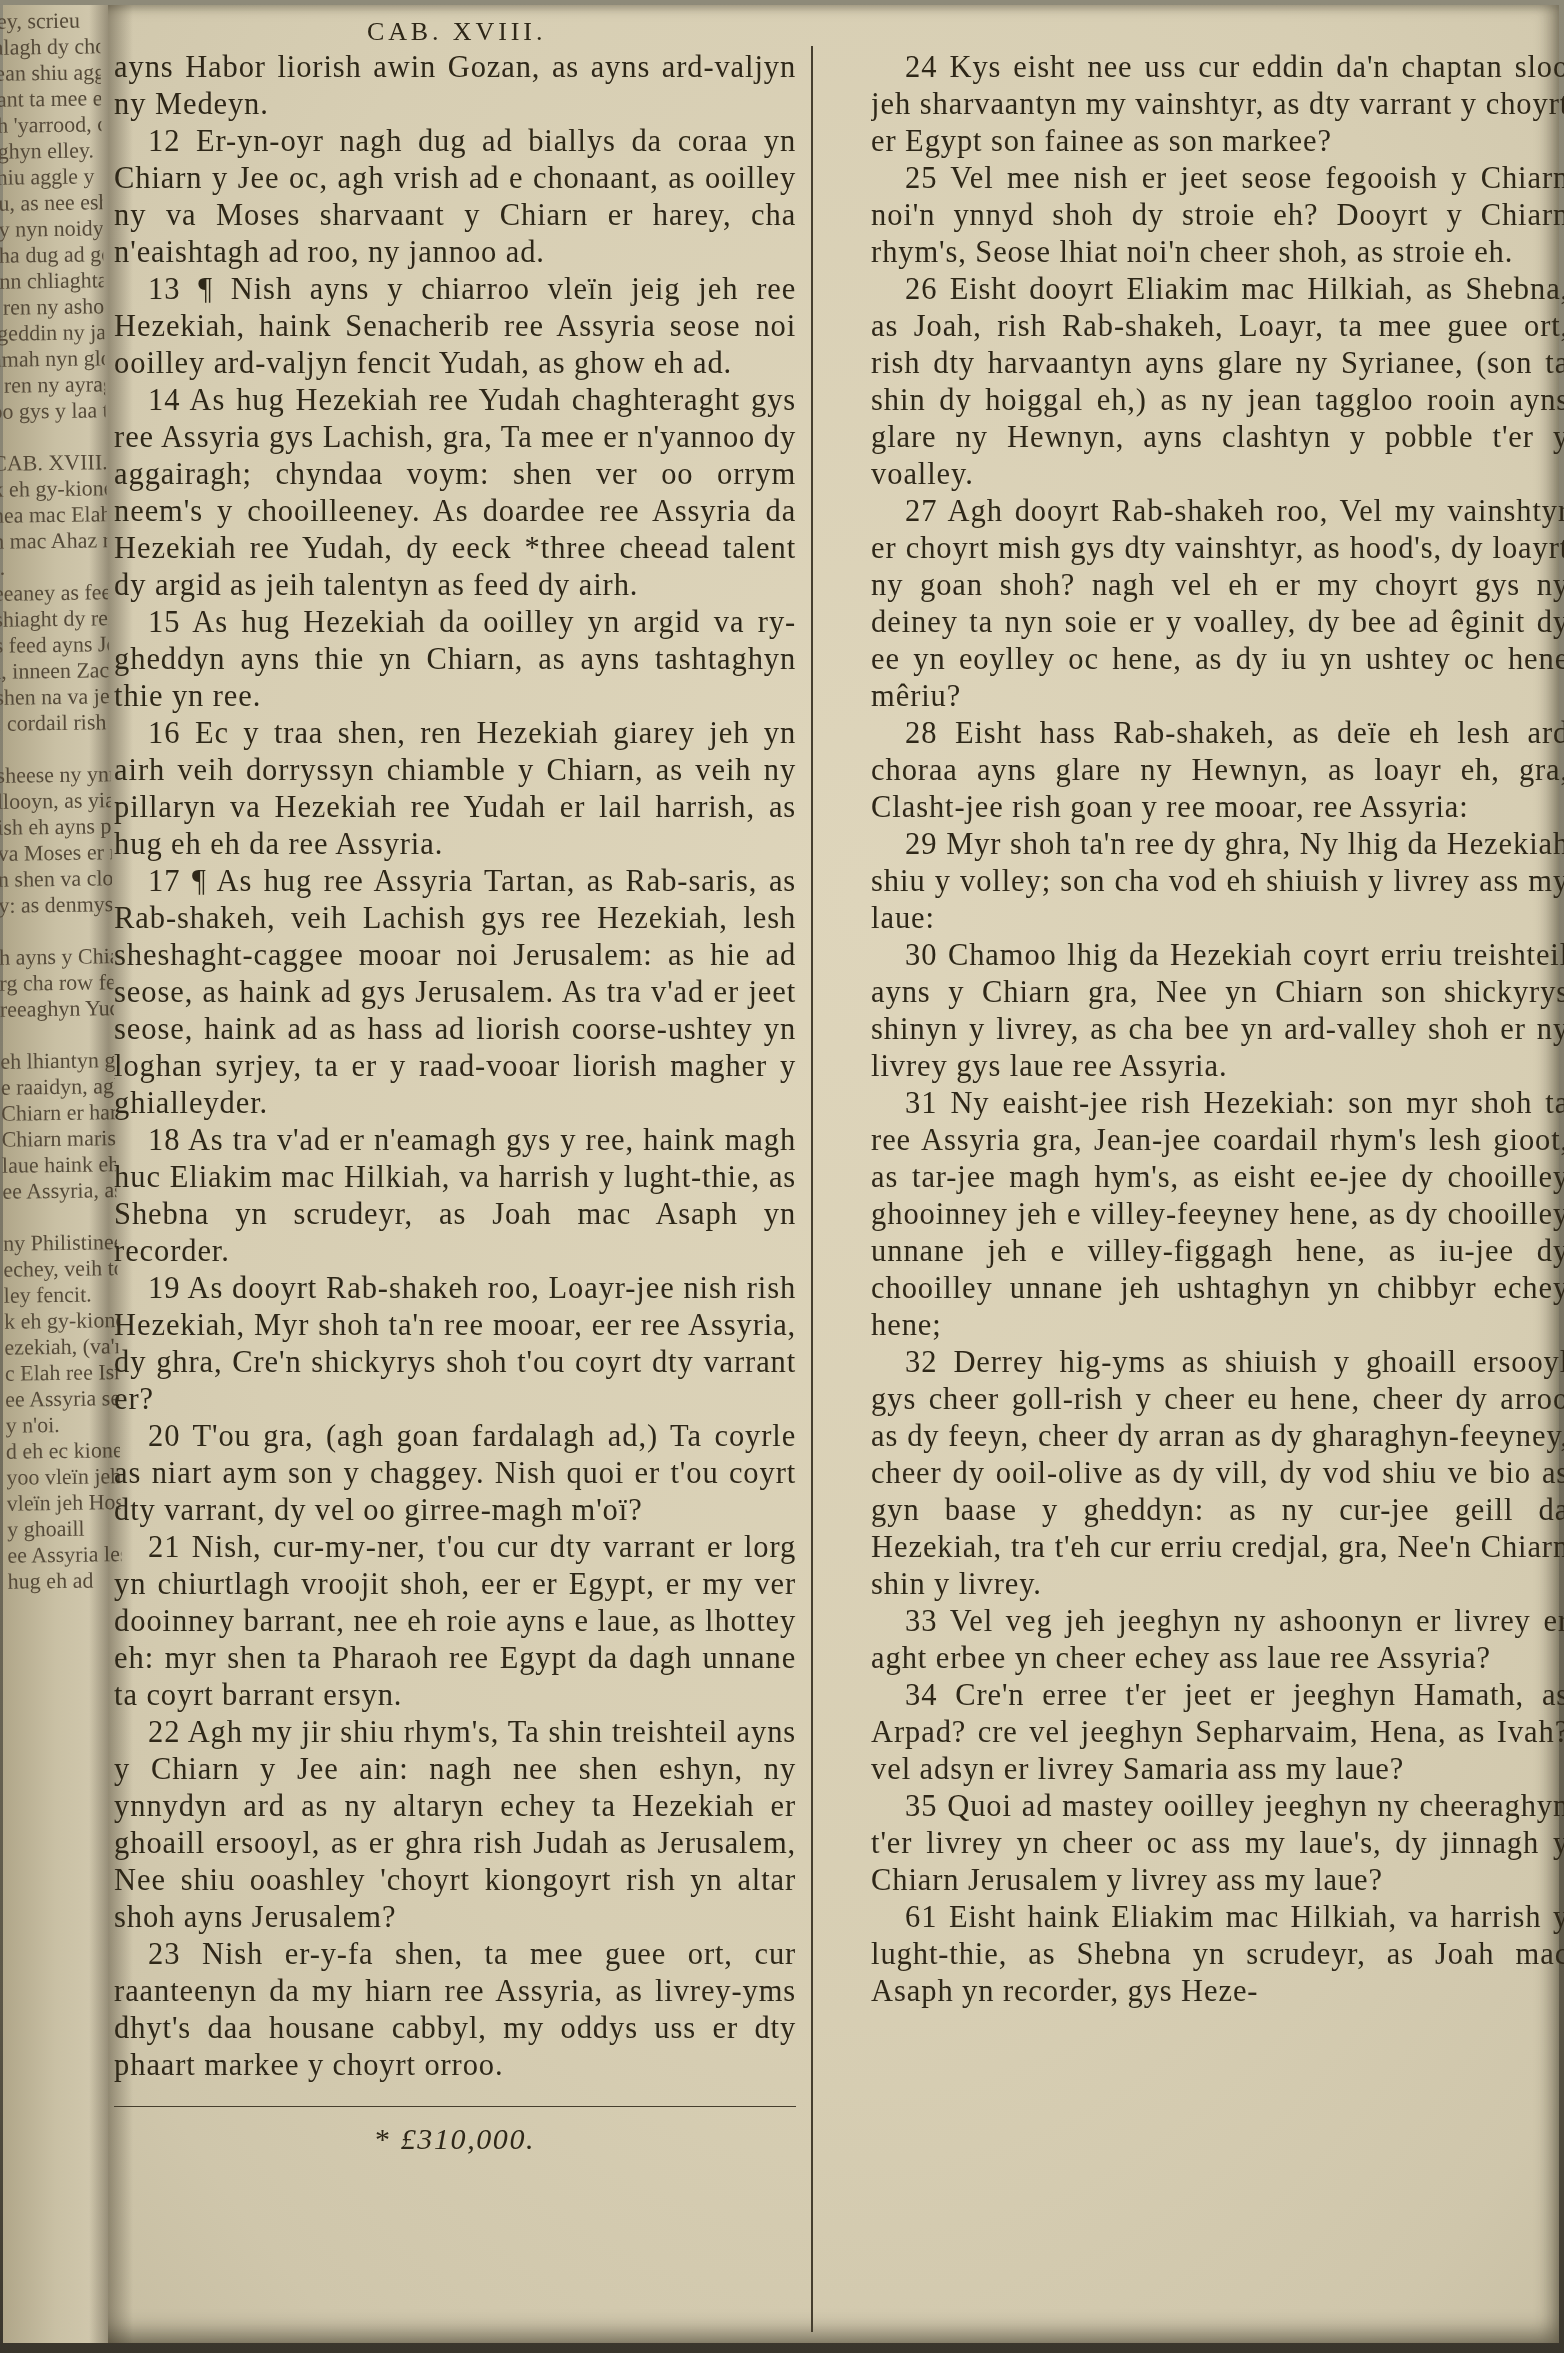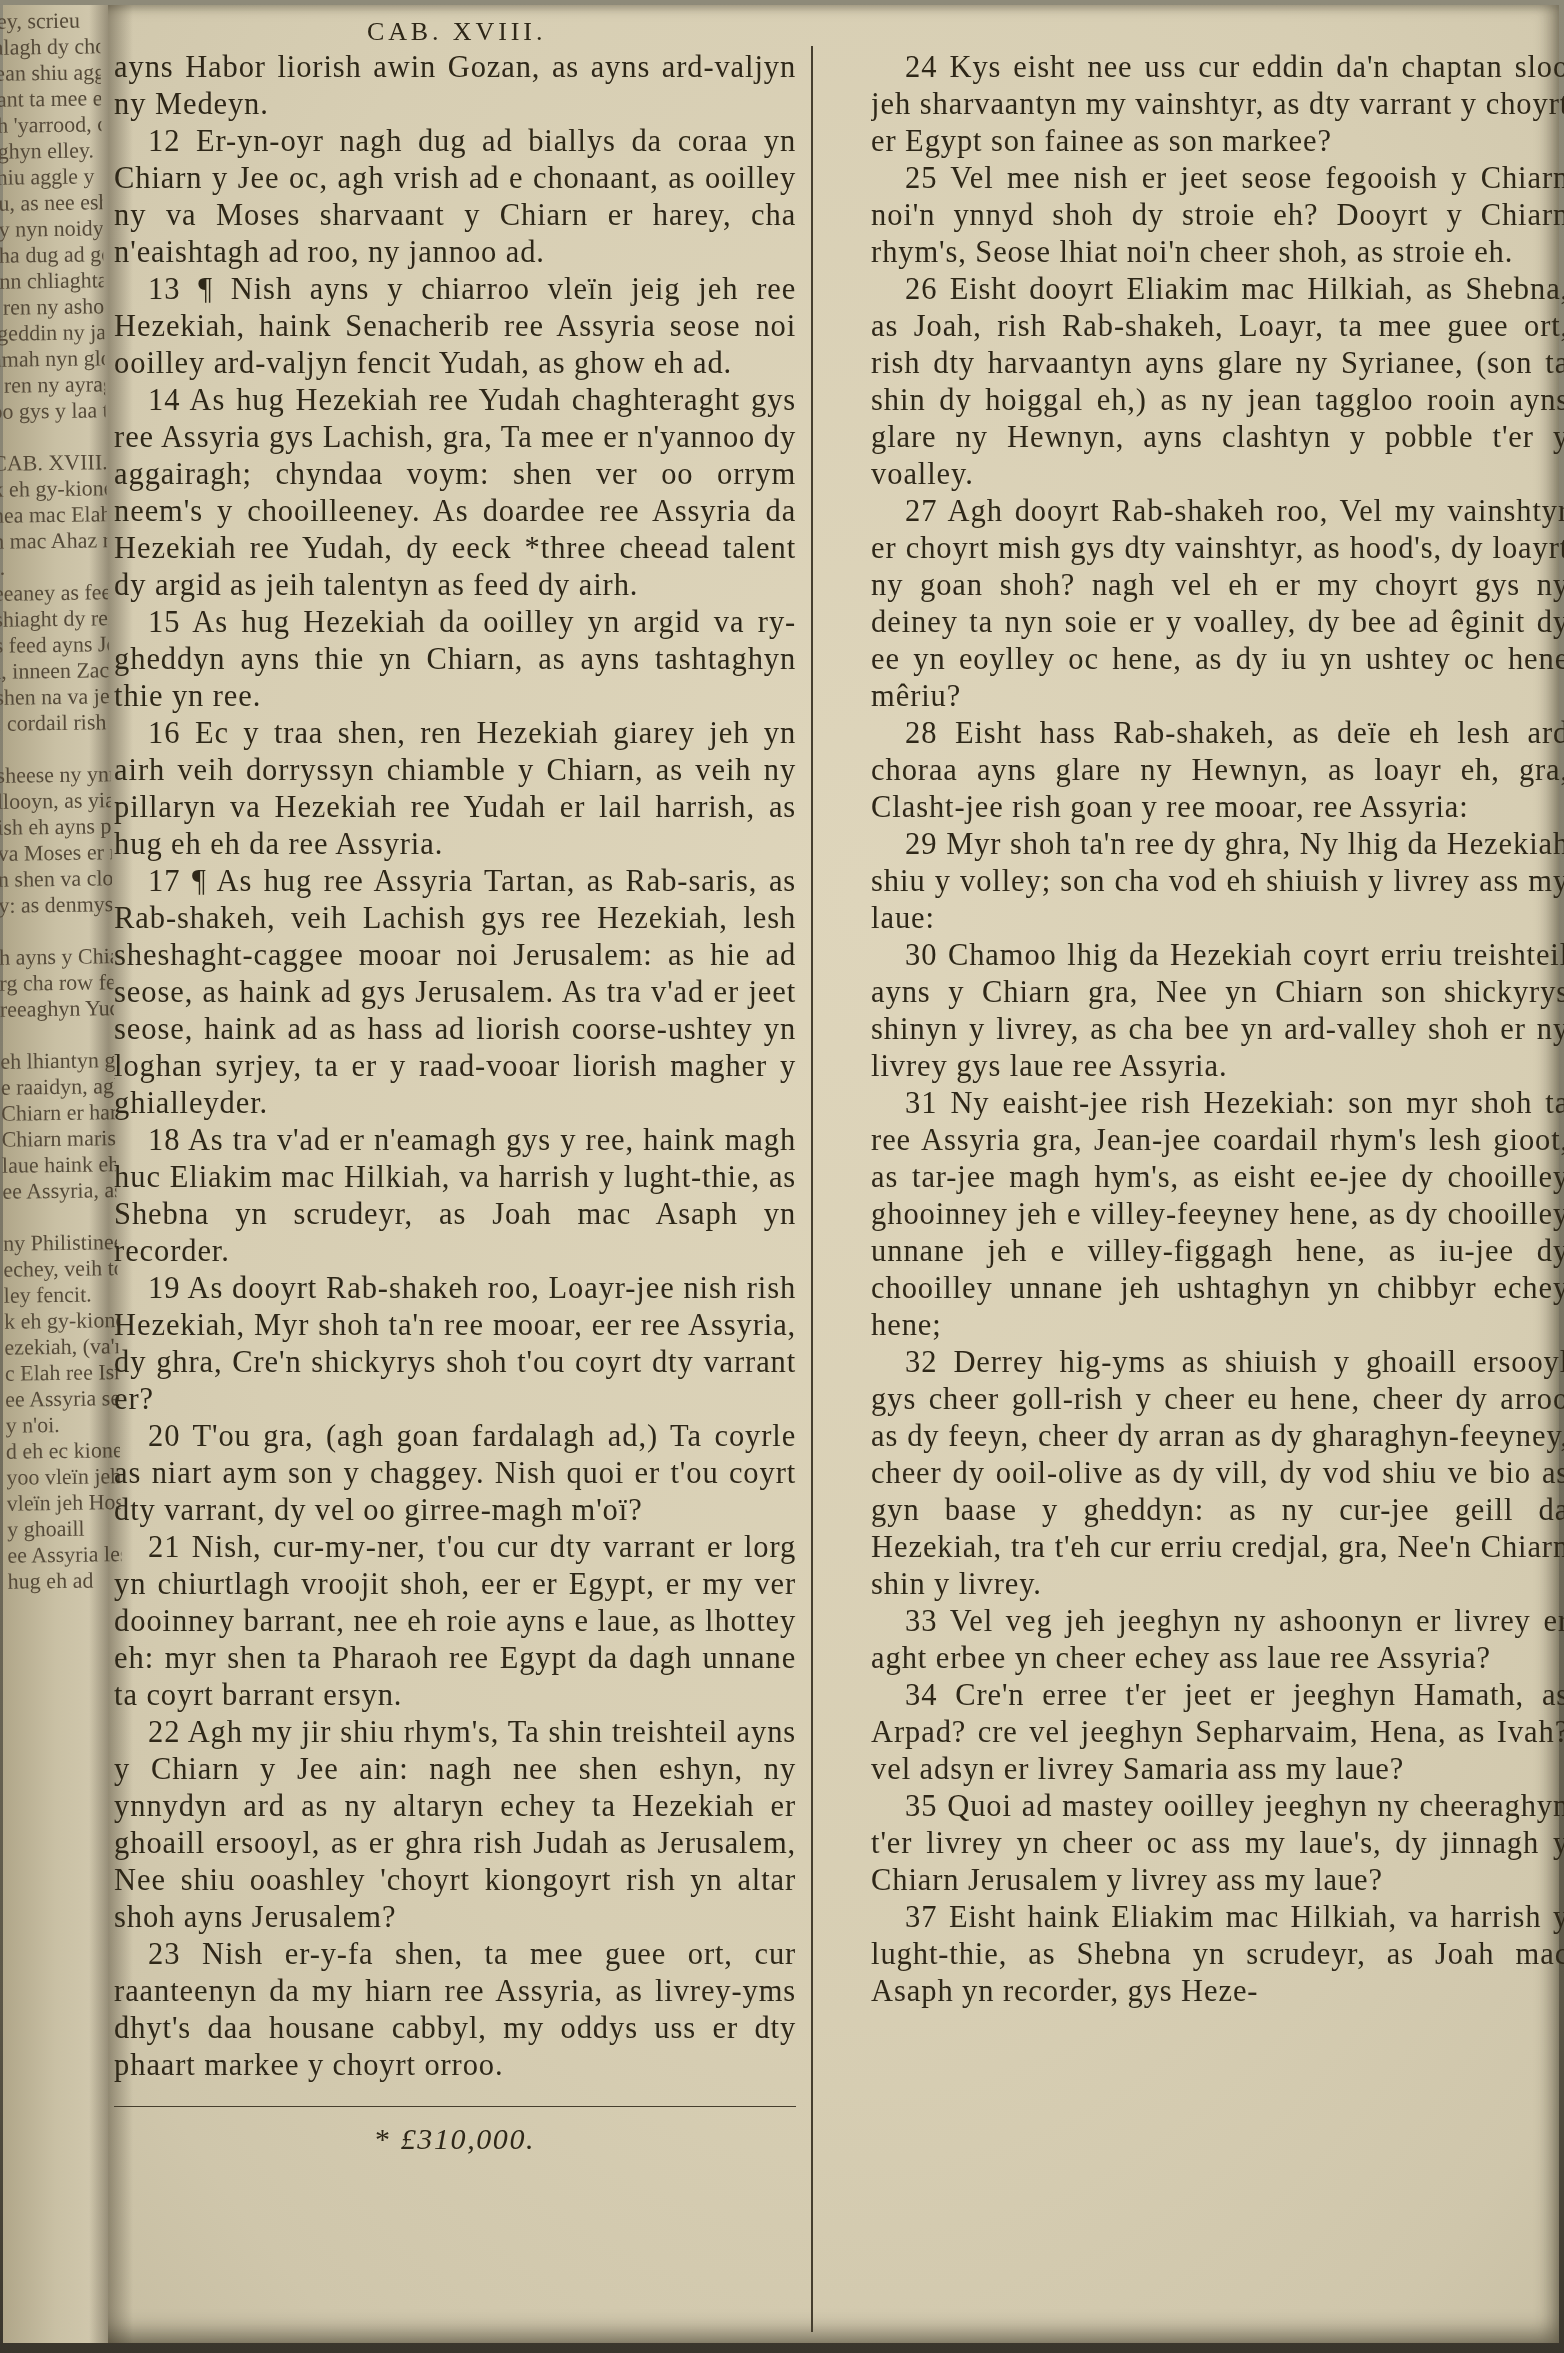--- a/index.html
+++ b/index.html
@@ -158,18 +158,18 @@
         <p class="verse"><span class="vnum">26 </span>Eisht dooyrt Eliakim mac Hilkiah, as Shebna, as Joah, rish Rab-shakeh, Loayr, ta mee guee ort, rish dty harvaantyn ayns glare ny Syrianee, (son ta shin dy hoiggal eh,) as ny jean taggloo rooin ayns glare ny Hewnyn, ayns clashtyn y pobble t'er y voalley.</p>
         <p class="verse"><span class="vnum">27 </span>Agh dooyrt Rab-shakeh roo, Vel my vainshtyr er choyrt mish gys dty vainshtyr, as hood's, dy loayrt ny goan shoh? nagh vel eh er my choyrt gys ny deiney ta nyn soie er y voalley, dy bee ad êginit dy ee yn eoylley oc hene, as dy iu yn ushtey oc hene mêriu?</p>
         <p class="verse"><span class="vnum">28 </span>Eisht hass Rab-shakeh, as deïe eh lesh ard choraa ayns glare ny Hewnyn, as loayr eh, gra, Clasht-jee rish goan y ree mooar, ree Assyria:</p>
         <p class="verse"><span class="vnum">29 </span>Myr shoh ta'n ree dy ghra, Ny lhig da Hezekiah shiu y volley; son cha vod eh shiuish y livrey ass my laue:</p>
         <p class="verse"><span class="vnum">30 </span>Chamoo lhig da Hezekiah coyrt erriu treishteil ayns y Chiarn gra, Nee yn Chiarn son shickyrys shinyn y livrey, as cha bee yn ard-valley shoh er ny livrey gys laue ree Assyria.</p>
         <p class="verse"><span class="vnum">31 </span>Ny eaisht-jee rish Hezekiah: son myr shoh ta ree Assyria gra, Jean-jee coardail rhym's lesh gioot, as tar-jee magh hym's, as eisht ee-jee dy chooilley ghooinney jeh e villey-feeyney hene, as dy chooilley unnane jeh e villey-figgagh hene, as iu-jee dy chooilley unnane jeh ushtaghyn yn chibbyr echey hene;</p>
         <p class="verse"><span class="vnum">32 </span>Derrey hig-yms as shiuish y ghoaill ersooyl gys cheer goll-rish y cheer eu hene, cheer dy arroo as dy feeyn, cheer dy arran as dy gharaghyn-feeyney, cheer dy ooil-olive as dy vill, dy vod shiu ve bio as gyn baase y gheddyn: as ny cur-jee geill da Hezekiah, tra t'eh cur erriu credjal, gra, Nee'n Chiarn shin y livrey.</p>
         <p class="verse"><span class="vnum">33 </span>Vel veg jeh jeeghyn ny ashoonyn er livrey er aght erbee yn cheer echey ass laue ree Assyria?</p>
         <p class="verse"><span class="vnum">34 </span>Cre'n erree t'er jeet er jeeghyn Hamath, as Arpad? cre vel jeeghyn Sepharvaim, Hena, as Ivah? vel adsyn er livrey Samaria ass my laue?</p>
         <p class="verse"><span class="vnum">35 </span>Quoi ad mastey ooilley jeeghyn ny cheeraghyn t'er livrey yn cheer oc ass my laue's, dy jinnagh y Chiarn Jerusalem y livrey ass my laue?</p>
-        <p class="verse"><span class="vnum">37 </span>Eisht haink Eliakim mac Hilkiah, va harrish y lught-thie, as Shebna yn scrudeyr, as Joah mac Asaph yn recorder, gys Heze-</p>
+        <p class="verse"><span class="vnum">61 </span>Eisht haink Eliakim mac Hilkiah, va harrish y lught-thie, as Shebna yn scrudeyr, as Joah mac Asaph yn recorder, gys Heze-</p>
       </div>
   </div>
 
 </div>
 
 
 </body></html>

